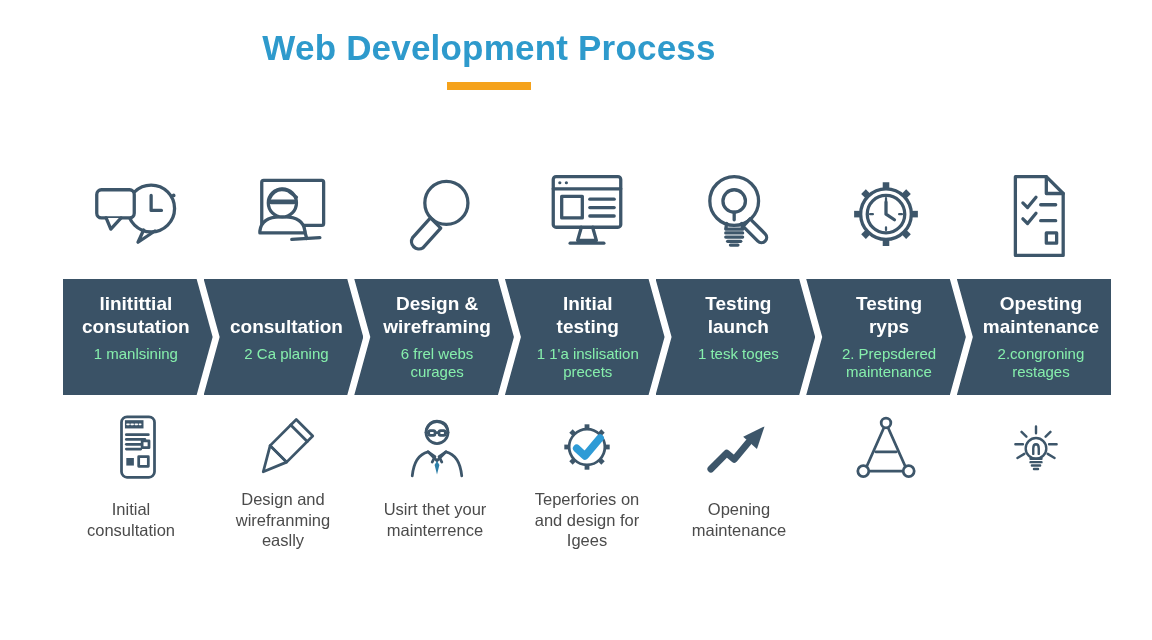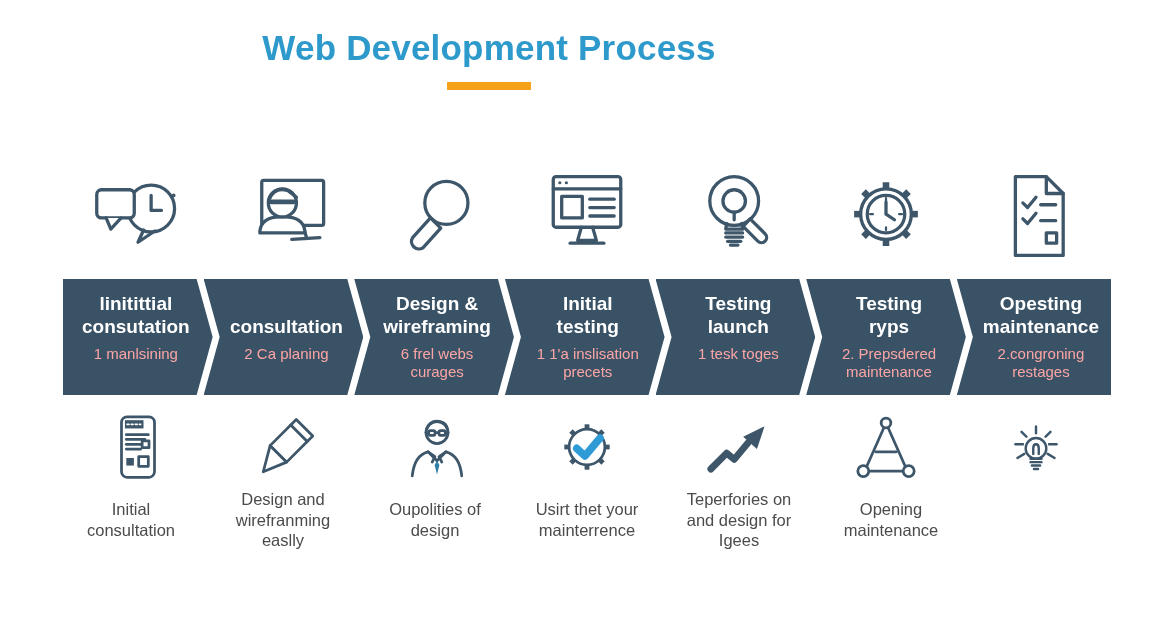--- a/index.html
+++ b/index.html
@@ -44,21 +44,21 @@
   }
   .chev:last-child {
     clip-path:polygon(0 0, 100% 0, 100% 100%, 0 100%, 16px 50%);
     padding-right:12px;
   }
   .chev-title {
     font-size:19px; font-weight:700; line-height:1.18; white-space:pre-line;
     min-height:45px; display:flex; align-items:flex-end; justify-content:center;
   }
   .chev-sub {
-    font-size:15px; font-weight:400; color:#fca5a5; margin-top:7px;
+    font-size:15px; font-weight:400; color:#86efac; margin-top:7px;
     line-height:1.2; white-space:pre-line; min-height:36px;
   }
 
   .bot-icons { margin-top:18px; height:68px; }
   .bot-icons svg { width:78px; height:66px; }
 
   .bot-labels { margin-top:8px;gap:16px; }
   .bot-label {
     font-size:16.5px; color:var(--label-gray,#4B4B4B); text-align:center;
     line-height:1.25; white-space:pre-line;
@@ -290,24 +290,20 @@
       <div class="icell">
           <div class="bot-label">Initial
 consultation</div>
         </div>
       <div class="icell">
           <div class="bot-label">Design and
 wirefranming
 easlly</div>
         </div>
       <div class="icell">
-          <div class="bot-label">Oupolities of
-design</div>
-        </div>
-      <div class="icell">
           <div class="bot-label">Usirt thet your
 mainterrence</div>
         </div>
       <div class="icell">
           <div class="bot-label">Teperfories on
 and design for
 Igees</div>
         </div>
       <div class="icell">
           <div class="bot-label">Opening

